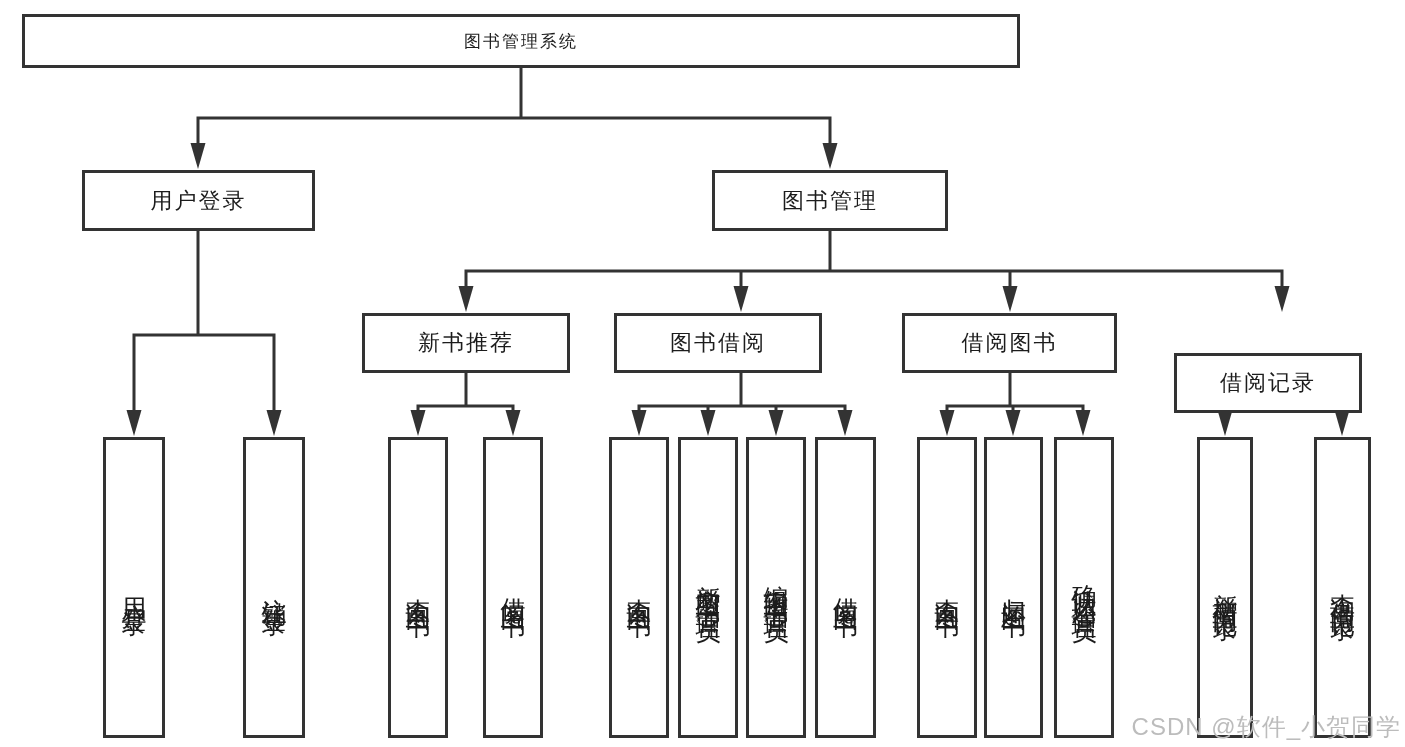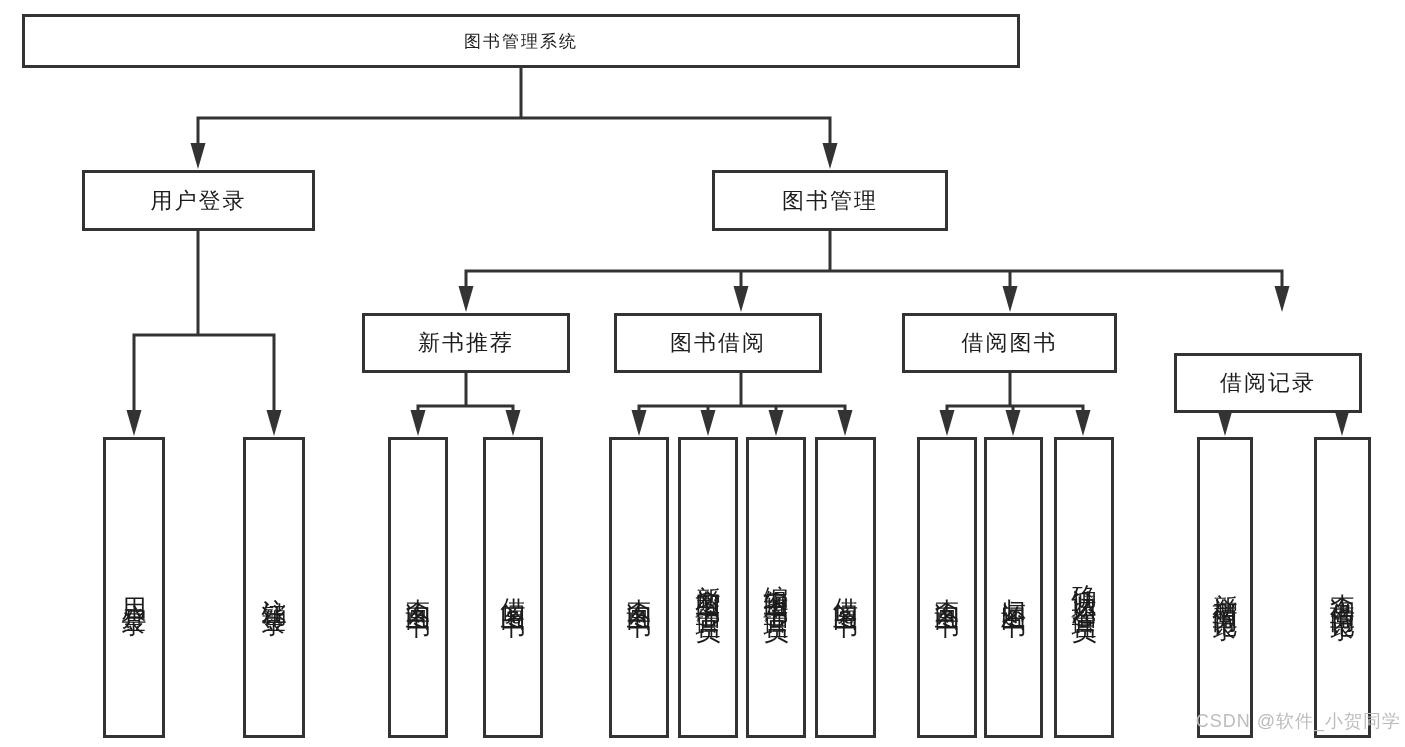--- a/index.html
+++ b/index.html
@@ -52,22 +52,22 @@
     writing-mode: vertical-lr;
     text-orientation: mixed;
     font-size: 25px;
     letter-spacing: 5px;
     line-height: 1;
     white-space: nowrap;
   }
   .watermark {
     position: absolute;
     right: 4px;
-    bottom: 14px;
-    font-size: 18px;
+    bottom: 4px;
+    font-size: 24px;
     letter-spacing: 1px;
     color: var(--wm);
     white-space: nowrap;
   }
 </style>
 </head>
 <body>
 
 <div class="canvas">
 

